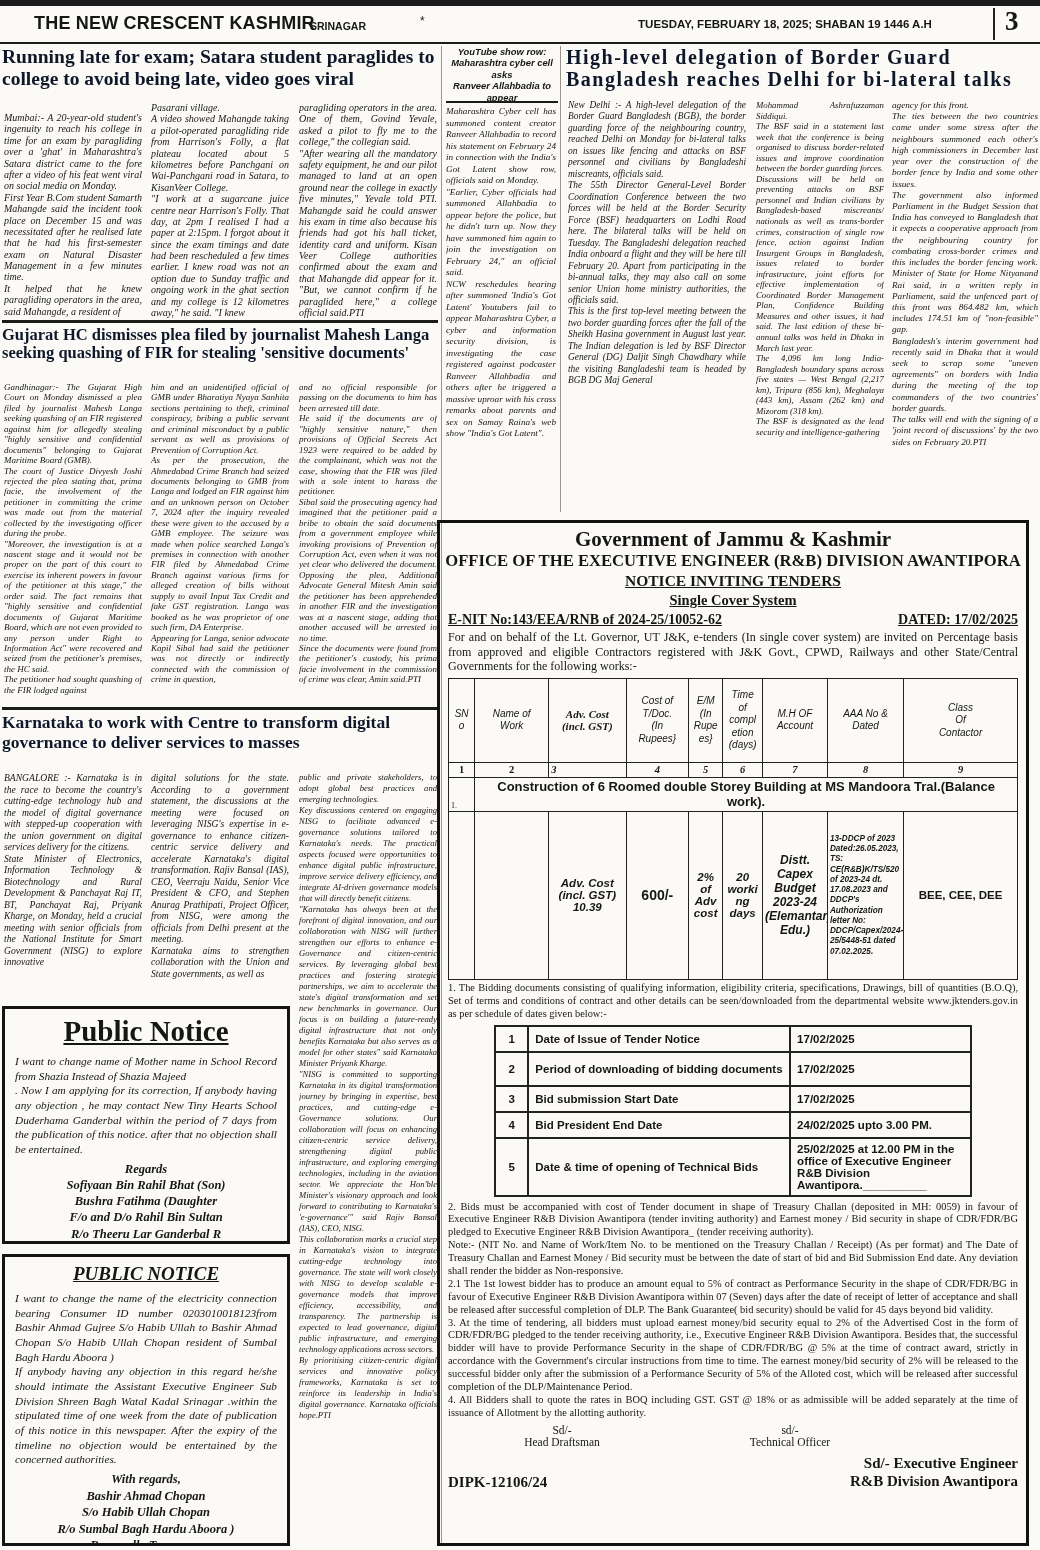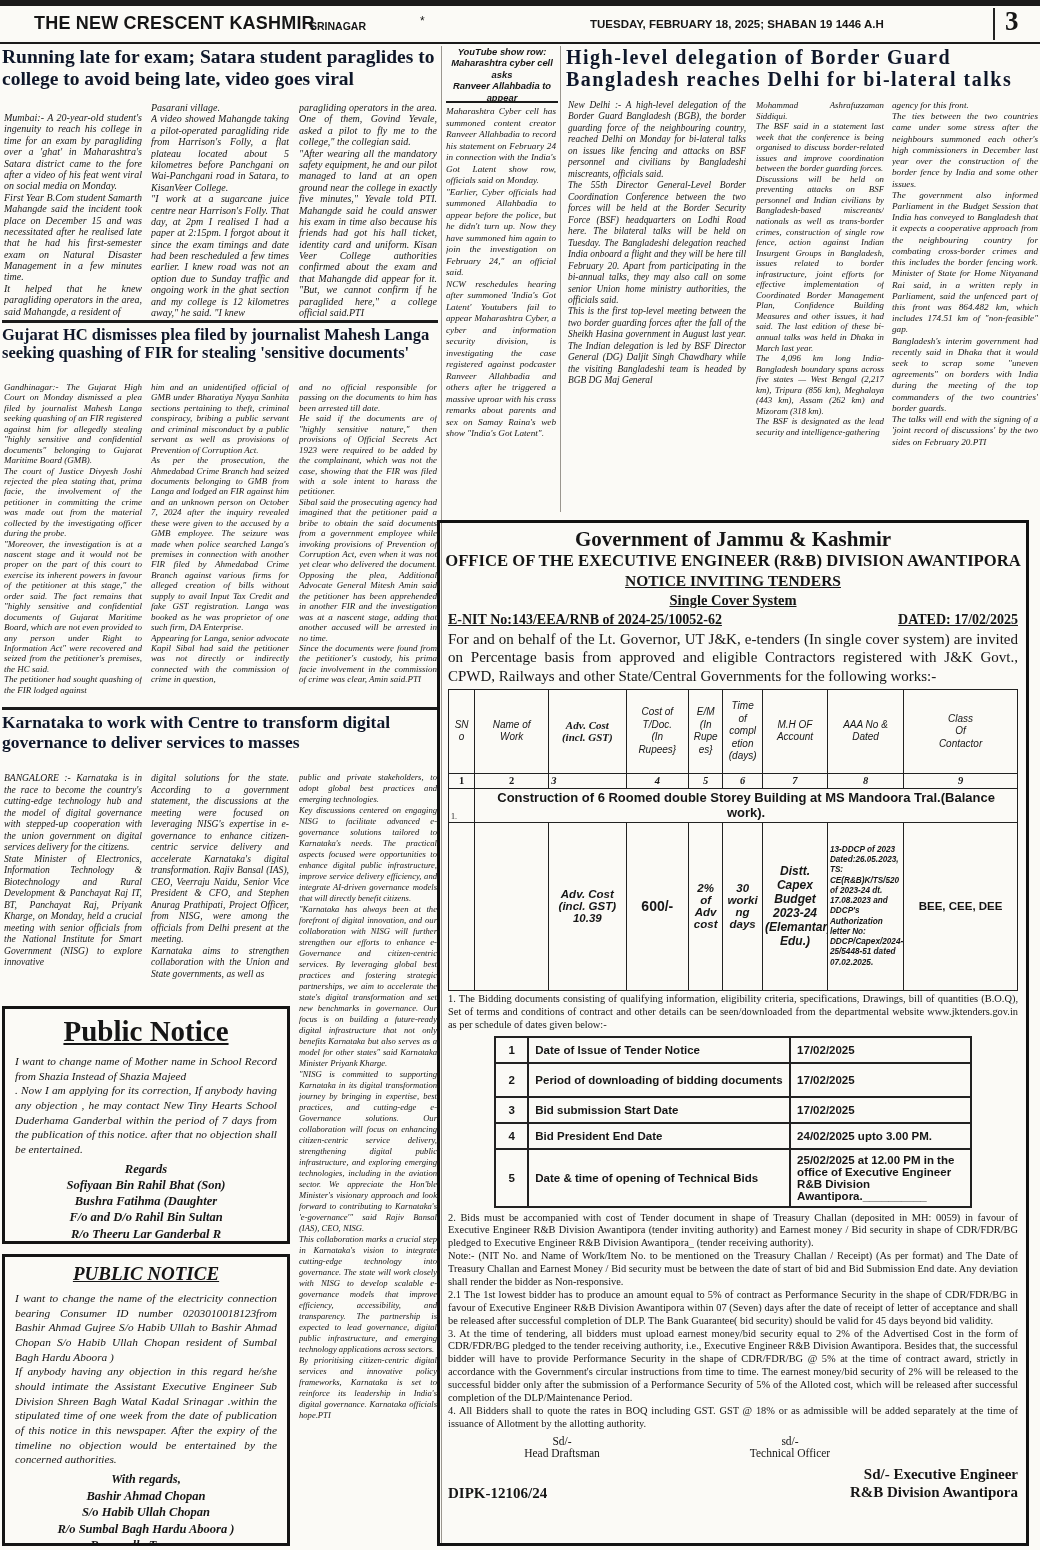--- a/index.html
+++ b/index.html
@@ -32,21 +32,21 @@
 </style>
 </head>
 <body>
 
 <div id="page">
 
   <div class="abs rule" style="left:0;top:0;width:1040px;height:6px"></div>
   <div class="abs sans b" style="left:34px;top:13px;font-size:18px;letter-spacing:.2px">THE NEW CRESCENT KASHMIR</div>
   <div class="abs sans b" style="left:310px;top:20px;font-size:10.5px">SRINAGAR</div>
   <div class="abs sans" style="left:420px;top:14px;font-size:12px">*</div>
-  <div class="abs sans b" style="left:590px;top:18px;width:390px;font-size:11.5px;text-align:left">TUESDAY,  FEBRUARY 18, 2025;  SHABAN 19 1446 A.H</div>
+  <div class="abs sans b" style="left:590px;top:18px;width:390px;font-size:11.5px;text-align:center">TUESDAY,  FEBRUARY 18, 2025;  SHABAN 19 1446 A.H</div>
   <div class="abs" style="left:993px;top:8px;width:2px;height:32px;background:#222"></div>
   <div class="abs serif b" style="left:1005px;top:6px;font-size:27px">3</div>
   <div class="abs rule" style="left:0;top:42px;width:1040px;height:2px"></div>
 
   <div class="abs vrule" style="left:441px;top:46px;height:1500px"></div>
   <div class="abs vrule" style="left:560px;top:46px;height:466px"></div>
 
   <div class="abs headline serif" style="left:2px;top:46px;width:436px;height:52px;font-size:19.5px">Running late for exam; Satara student paraglides to college to avoid being late, video goes viral</div>
   <div class="abs col flow jst" style="left:4px;top:112px;width:138px;height:216px;font-size:10px">Mumbai:- A 20-year-old student's ingenuity to reach his college in time for an exam by paragliding over a 'ghat' in Maharashtra's Satara district came to the fore after a video of his feat went viral on social media on Monday.
 First Year B.Com student Samarth Mahangde said the incident took place on December 15 and was necessitated after he realised late that he had his first-semester exam on Natural Disaster Management in a few minutes time.
@@ -136,21 +136,21 @@
     <div class="serif b ctr" style="font-size:21px">Government of Jammu &amp; Kashmir</div>
     <div class="serif b ctr" style="font-size:16px;transform:scaleX(1.04);transform-origin:center">OFFICE OF THE EXECUTIVE ENGINEER (R&amp;B) DIVISION AWANTIPORA</div>
     <div class="serif b ctr tu" style="font-size:15.5px;margin-top:2px">NOTICE INVITING TENDERS</div>
     <div class="serif b ctr tu" style="font-size:14.5px;margin-top:2px">Single Cover System</div>
 
     <div style="display:flex;justify-content:space-between;margin-top:3px">
       <span class="serif b tu" style="font-size:14px">E-NIT No:143/EEA/RNB of 2024-25/10052-62</span>
       <span class="serif b tu" style="font-size:14px">DATED: 17/02/2025</span>
     </div>
 
-    <div class="jst" style="font-size:15px;line-height:1.22;margin-top:2px">For and on behalf of the Lt. Governor, UT J&amp;K, e-tenders (In single cover system) are invited on Percentage basis from approved and eligible Contractors registered with J&amp;K  Govt., CPWD, Railways and other State/Central Governments for the following works:-</div>
+    <div class="jst" style="font-size:12px;line-height:1.22;margin-top:2px">For and on behalf of the Lt. Governor, UT J&amp;K, e-tenders (In single cover system) are invited on Percentage basis from approved and eligible Contractors registered with J&amp;K  Govt., CPWD, Railways and other State/Central Governments for the following works:-</div>
 
     <table class="mt" style="margin-top:4px">
       <colgroup>
         <col style="width:4.6%">
           <col style="width:13%">
           <col style="width:13.6%">
           <col style="width:11%">
         <col style="width:6%">
           <col style="width:7%">
           <col style="width:11.4%">
@@ -204,21 +204,21 @@
       <tr style="height:168px" class="sans b">
         <td></td>
         <td></td>
         <td class="flow" style="font-size:11.5px">Adv. Cost
 (incl. GST)
 10.39</td>
         <td style="font-size:14px">600/-</td>
         <td class="flow" style="font-size:11.5px">2% of
 Adv
 cost</td>
-        <td class="flow" style="font-size:11.5px">30
+        <td class="flow" style="font-size:11.5px">20
 worki
 ng
 days</td>
         <td class="flow" style="font-size:12px">Distt. Capex
 Budget
 2023-24
 (Elemantary
 Edu.)</td>
         <td class="flow" style="font-size:8.2px;text-align:left;line-height:1.25">13-DDCP of 2023
 Dated:26.05.2023,

